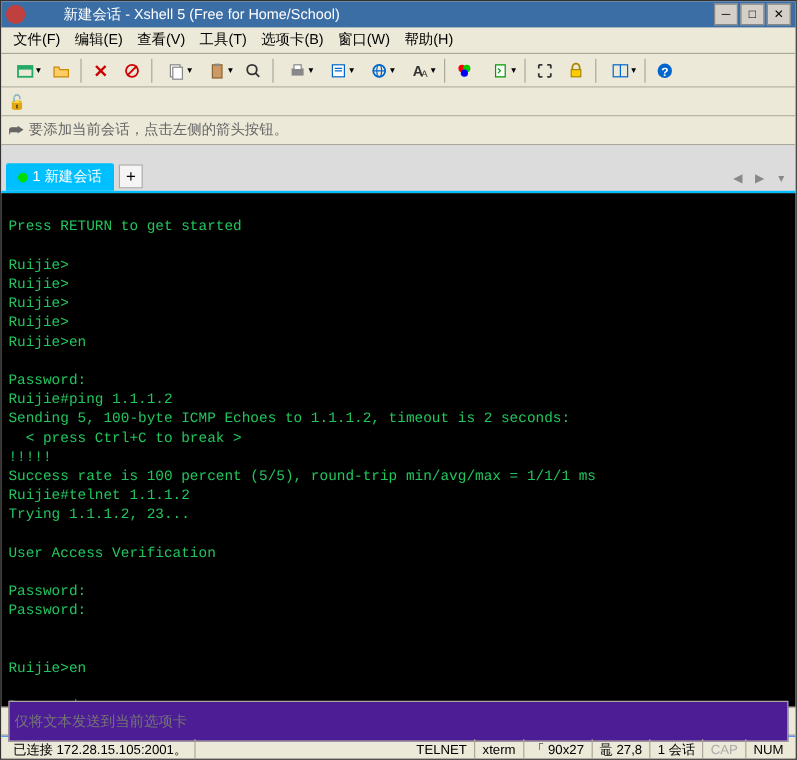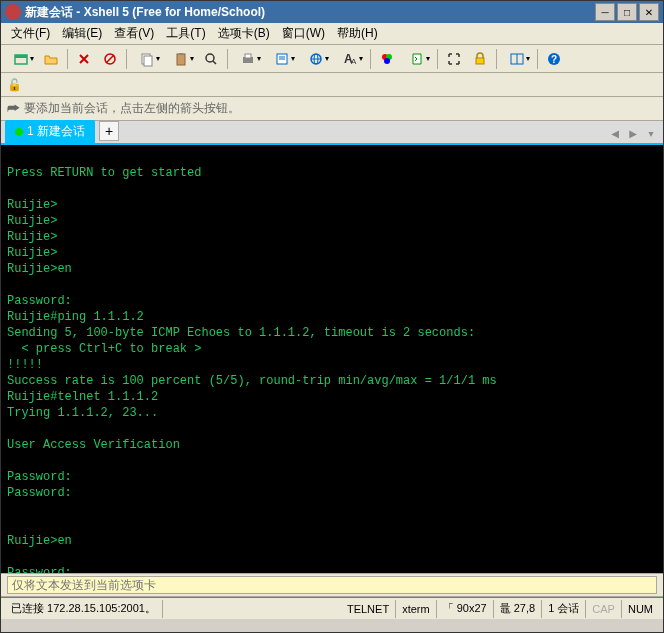--- a/index.html
+++ b/index.html
@@ -1,43 +1,43 @@
 <!DOCTYPE html>
 <html><head>
 <meta charset="utf-8">
 <style>
 * { margin: 0; padding: 0; box-sizing: border-box; }
 body { font-family: "Microsoft YaHei", "SimSun", Tahoma, sans-serif; font-size: 12px; background: #d4d0c8; width: 664px; height: 633px; overflow: hidden; border: 1px solid #333; }
 .titlebar { background: linear-gradient(#3a6ea5, #3a6ea5); height: 22px; display: flex; align-items: center; padding: 0 4px; color: #fff; }
 .titlebar .icon { width: 16px; height: 16px; background: #c04040; border-radius: 50%; margin-right: 4px; display: inline-block; }
-.titlebar .title { font-weight: bold; flex: 1; }
+.titlebar .title { font-weight: normal; flex: 1; margin-left: 28px; }
 .titlebar .winbtns { display: flex; gap: 2px; }
 .titlebar .winbtn { width: 20px; height: 18px; background: #d4d0c8; border: 1px solid #888; display: flex; align-items: center; justify-content: center; font-family: Arial; font-size: 10px; cursor: pointer; color: #000; }
 .menubar { height: 22px; background: #ece9d8; border-bottom: 1px solid #aca899; display: flex; align-items: center; padding: 0 4px; }
 .menubar .menuitem { padding: 2px 6px; cursor: pointer; text-align: center; }
 .toolbar { height: 28px; background: #ece9d8; border-bottom: 1px solid #aca899; display: flex; align-items: center; padding: 0 4px; gap: 2px; }
 .toolbar .tbtn { width: 24px; height: 24px; display: flex; align-items: center; justify-content: center; cursor: pointer; border: 1px solid transparent; }
 .toolbar .tbtn.drop { width: 32px; position: relative; }
 .toolbar .tbtn.drop::after { content: "▾"; font-size: 8px; position: absolute; right: 2px; }
 .toolbar .sep { width: 1px; height: 20px; background: #aca899; margin: 0 2px; }
 .addressbar { height: 24px; background: #ece9d8; border-bottom: 1px solid #aca899; display: flex; align-items: center; padding: 0 6px; gap: 4px; }
 .addressbar .lock { color: #888; font-size: 12px; }
 .addressbar .addr { color: #888; font-size: 12px; }
 .tipbar { height: 24px; background: #ece9d8; border-bottom: 1px solid #aca899; display: flex; align-items: center; padding: 0 6px; gap: 4px; color: #666; }
 .tipbar .arrow { font-size: 14px; }
-.tabstrip { height: 24px; background: #dcdcdc; display: flex; align-items: flex-end; padding: 0 4px; border-bottom: 2px solid #00bfff; }
+.tabstrip { height: 40px; background: #dcdcdc; display: flex; align-items: flex-end; padding: 0 4px; border-bottom: 2px solid #00bfff; }
 .tabstrip .tab { background: #00bfff; color: #fff; padding: 3px 10px; display: flex; align-items: center; gap: 4px; border-radius: 2px 2px 0 0; cursor: pointer; font-size: 12px; }
 .tabstrip .tab .dot { width: 8px; height: 8px; background: #0d0; border-radius: 50%; display: inline-block; }
 .tabstrip .addtab { margin-left: 4px; width: 20px; height: 20px; background: #f5f5f5; border: 1px solid #aaa; display: flex; align-items: center; justify-content: center; cursor: pointer; font-size: 14px; margin-bottom: 2px; }
 .tabstrip .spacer { flex: 1; }
 .tabstrip .navbtns { display: flex; gap: 2px; margin-bottom: 2px; }
 .tabstrip .navbtn { width: 16px; height: 16px; display: flex; align-items: center; justify-content: center; color: #888; cursor: pointer; font-size: 10px; }
 .terminal { background: #000; color: #22c55e; font-family: "Courier New", Consolas, monospace; font-size: 12px; padding: 4px 6px; height: 428px; overflow: hidden; white-space: pre; line-height: 16px; }
 .inputbar { height: 24px; background: #ece9d8; border-top: 1px solid #aca899; border-bottom: 1px solid #aca899; display: flex; align-items: center; padding: 0 6px; }
-.inputbar input { flex: 1; border: 1px solid #aca899; height: 18px; padding: 0 4px; font-size: 12px; color: #888; background: #fef9c3; }
+.inputbar input { flex: 1; border: 1px solid #aca899; height: 18px; padding: 16px 4px; font-size: 12px; color: #888; background: #4c1d95; }
 .statusbar { height: 22px; background: #ece9d8; display: flex; align-items: center; padding: 0 4px; font-size: 11px; border-top: 1px solid #3b82f6; }
 .statusbar .cell { padding: 0 6px; border-right: 1px solid #aca899; height: 18px; display: flex; align-items: center; }
 .statusbar .spacer { flex: 1; }
 .statusbar .cell.last { border-right: none; }
 svg { display: block; }
 </style>
 </head>
 <body>
 
 <div class="titlebar">

